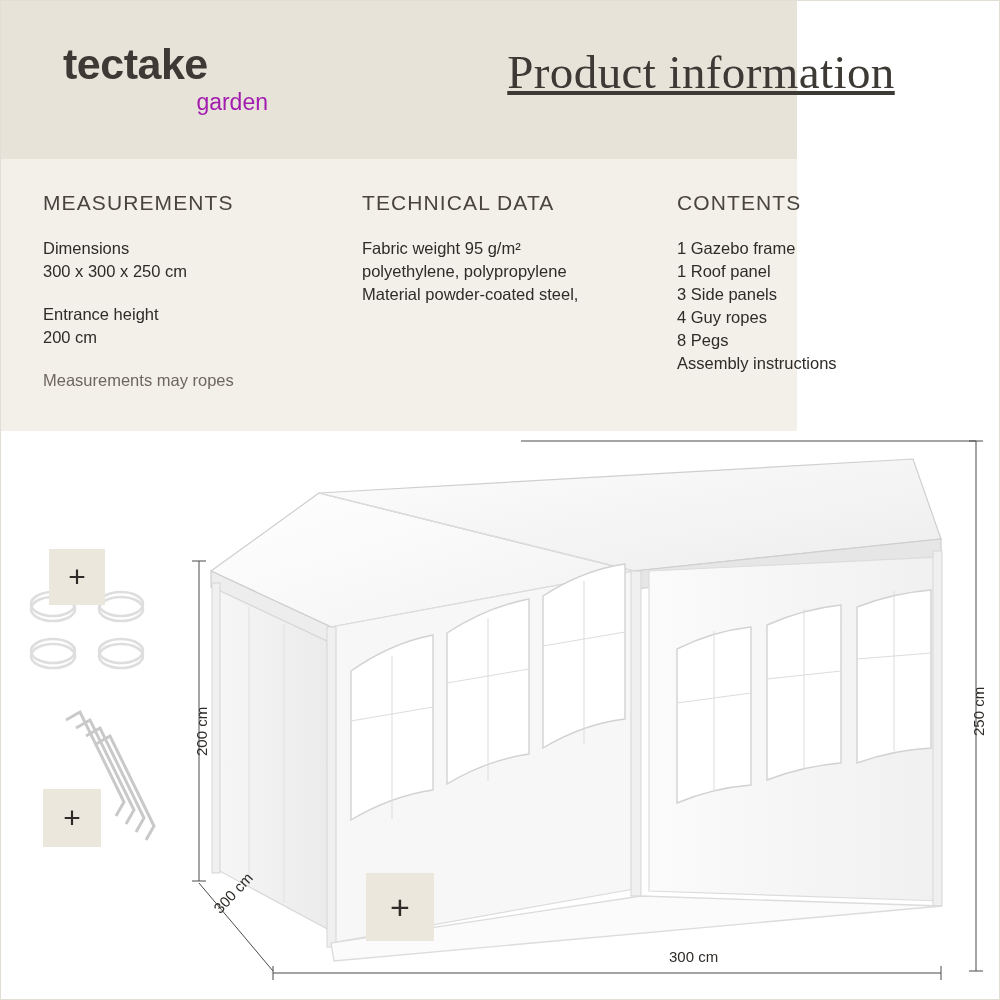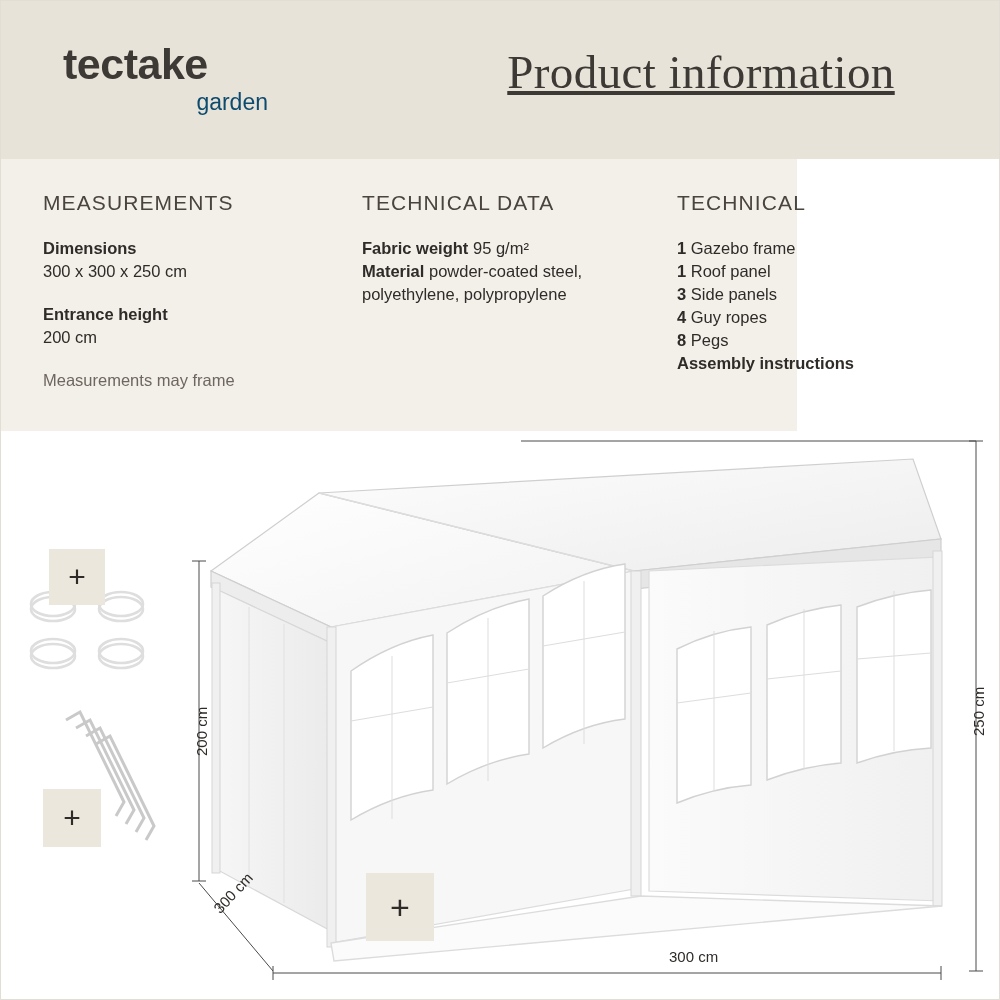--- a/index.html
+++ b/index.html
@@ -20,41 +20,41 @@
     box-sizing: border-box;
     border: 1px solid #e2ded6;
     background: #ffffff;
     overflow: hidden;
   }
 
   
   .header {
     position: absolute;
     left: 0; top: 0;
-    width: 1000px;
+    width: 796px;
     height: 158px;
     background: #e8e3d9;
     box-sizing: border-box;
   }
   .brand {
     position: absolute;
     left: 62px;
     top: 40px;
     width: 300px;
   }
   .brand-name {
     font-size: 43px;
     font-weight: bold;
     color: #3d3935;
     letter-spacing: -0.5px;
     line-height: 46px;
   }
   .brand-sub {
     font-size: 23px;
-    color: #0c4a6e;
+    color: #a21caf;
     text-align: right;
     width: 205px;
     line-height: 26px;
     margin-top: 2px;
   }
   .header-title {
     position: absolute;
     left: 420px;
     top: 44px;
     width: 560px;
@@ -89,21 +89,21 @@
     letter-spacing: 1.1px;
     color: #4a443e;
     margin-bottom: 22px;
     font-weight: normal;
   }
   .row {
     font-size: 16.5px;
     color: #2f2b28;
     line-height: 23px;
   }
-  .row b { font-weight: bold; }
+  .row b { font-weight: normal; }
   .spacer { height: 20px; }
   .muted {
     color: #6e665f;
     font-size: 16.5px;
     line-height: 23px;
   }
 
   
   .stage {
     position: absolute;
@@ -161,40 +161,40 @@
         <span>300 x 300 x 250 cm</span>
       </div>
       <div class="spacer"></div>
       <div class="row">
         <b>Entrance height</b>
       </div>
       <div class="row">
         <span>200 cm</span>
       </div>
       <div class="spacer"></div>
-      <div class="muted">Measurements may frame</div>
+      <div class="muted">Measurements may ropes</div>
     </div>
 
     <div class="col col-2">
       <div class="col-head">TECHNICAL DATA</div>
       <div class="row">
         <b>Fabric weight</b>
         <span>95 g/m²</span>
       </div>
       <div class="row">
+        <span>polyethylene, polypropylene</span>
+      </div>
+      <div class="row">
         <b>Material</b>
         <span>powder-coated steel,</span>
       </div>
-      <div class="row">
-        <span>polyethylene, polypropylene</span>
-      </div>
     </div>
 
     <div class="col col-3">
-      <div class="col-head">TECHNICAL</div>
+      <div class="col-head">CONTENTS</div>
       <div class="row">
         <b>1</b>
         <span>Gazebo frame</span>
       </div>
       <div class="row">
         <b>1</b>
         <span>Roof panel</span>
       </div>
       <div class="row">
         <b>3</b>

